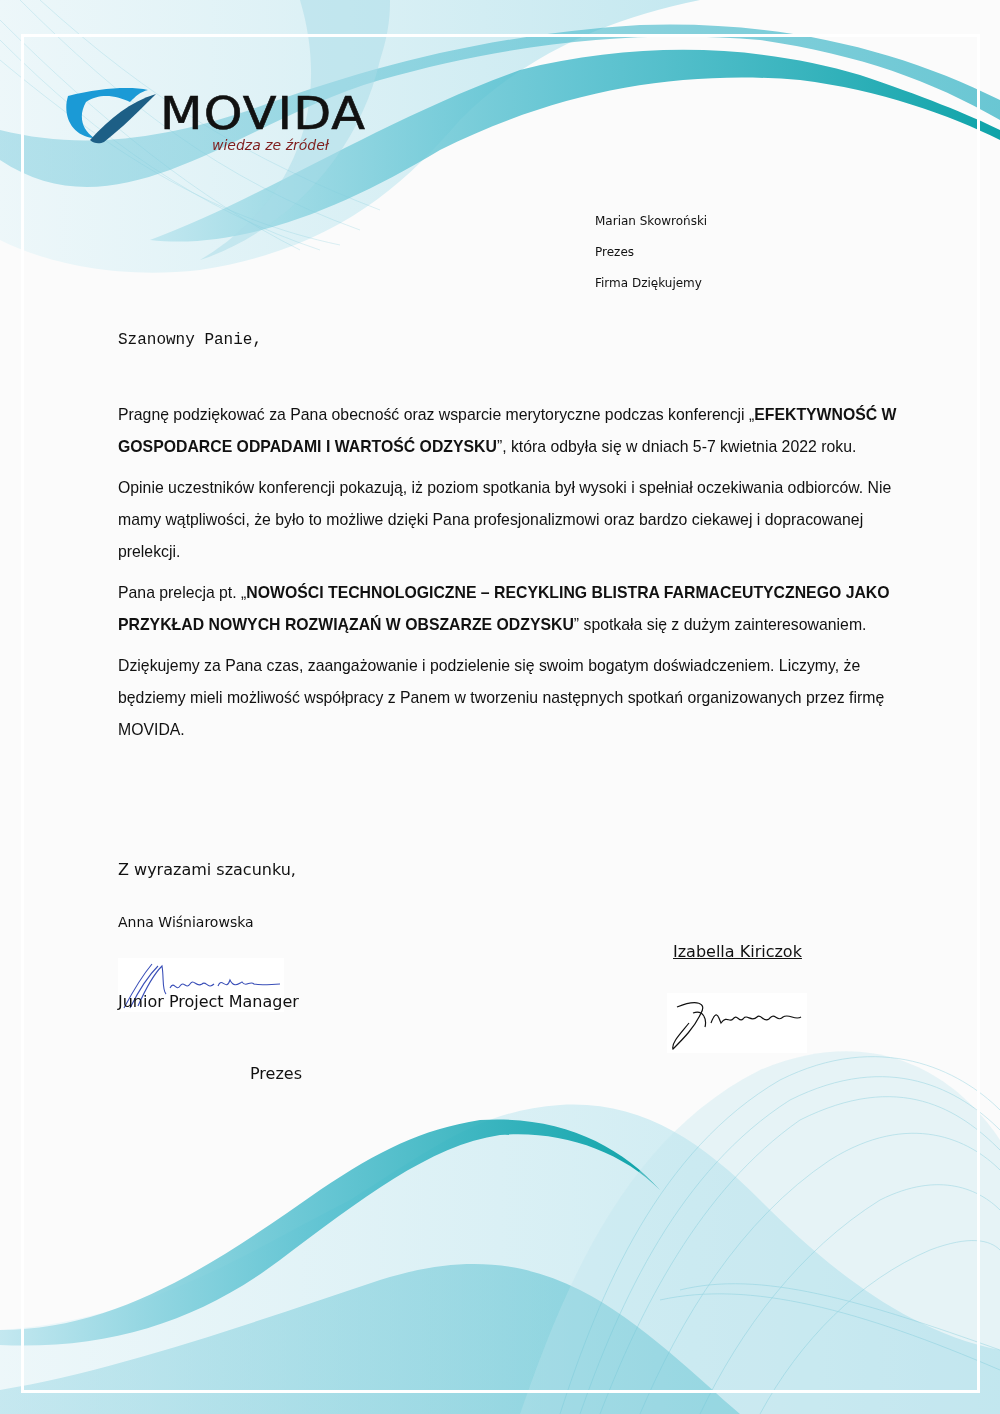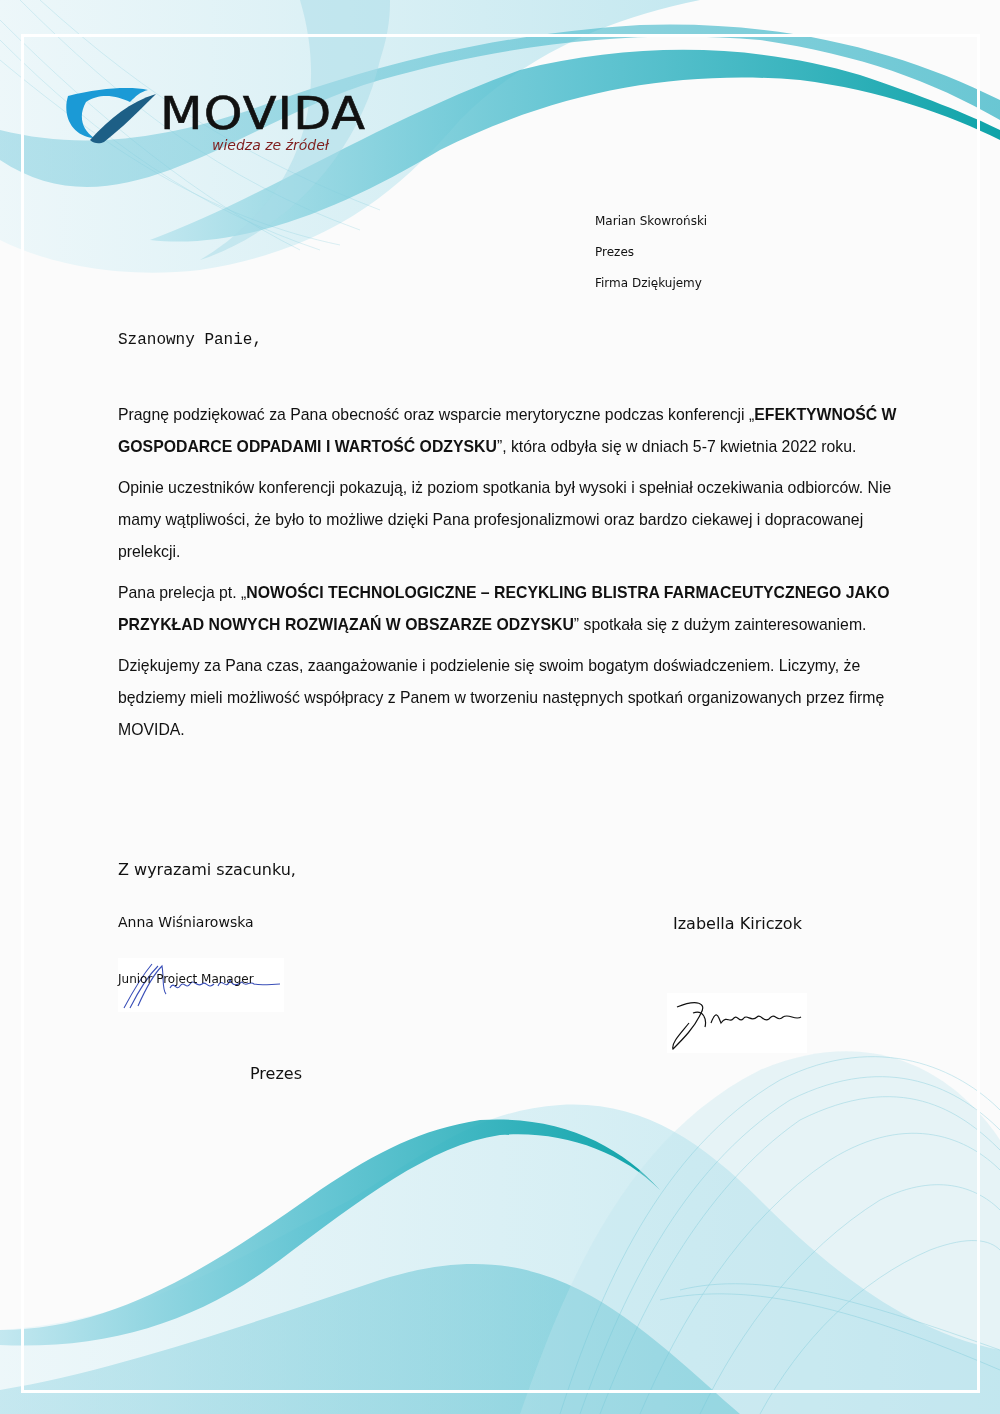--- a/index.html
+++ b/index.html
@@ -29,24 +29,24 @@
   .greeting { position: absolute; left: 118px; top: 331px; font-size: 16px; font-family: Liberation Mono, monospace; }
   .body-text {
     position: absolute; left: 118px; top: 399px; width: 780px;
     font-family: "Liberation Sans", sans-serif; font-size: 17px; line-height: 32px;
     transform: scaleX(0.93); transform-origin: left; width: 840px;
   }
   .body-text p { margin: 0 0 9px 0; }
   .body-text b { font-weight: bold; }
   .closing { position: absolute; left: 118px; top: 860px; font-size: 16px; }
   .sig-name-left { position: absolute; left: 118px; top: 914px; font-size: 14px; }
-  .sig-name-right { position: absolute; left: 673px; top: 914px; font-size: 16px; }
+  .sig-name-right { position: absolute; left: 673px; top: 942px; font-size: 16px; text-decoration: underline; }
   .sig-img-left { position: absolute; left: 118px; top: 958px; width: 166px; height: 54px; background: #fff; }
   .sig-img-right { position: absolute; left: 667px; top: 993px; width: 140px; height: 60px; background: #fff; }
-  .role-left { position: absolute; left: 118px; top: 972px; font-size: 12px; }
+  .role-left { position: absolute; left: 118px; top: 992px; font-size: 16px; }
   .role-left2 { position: absolute; left: 250px; top: 1064px; font-size: 16px; }
 </style>
 </head>
 <body>
 
 <svg class="bg" viewBox="0 0 1000 1414" preserveAspectRatio="none">
   <defs>
     <linearGradient id="g1" x1="0" y1="0" x2="1" y2="0">
       <stop offset="0" stop-color="#bfe6ef" stop-opacity="0.9"></stop>
       <stop offset="0.5" stop-color="#3fb8c9" stop-opacity="0.8"></stop>

